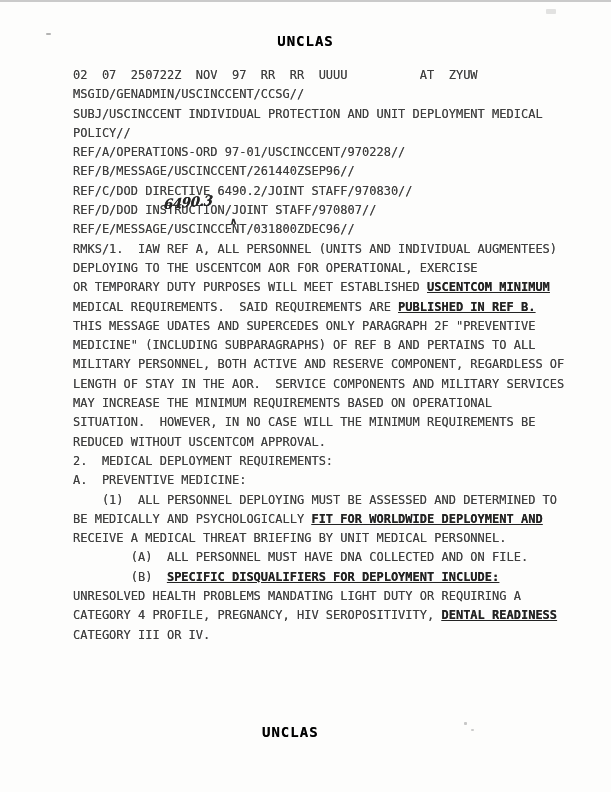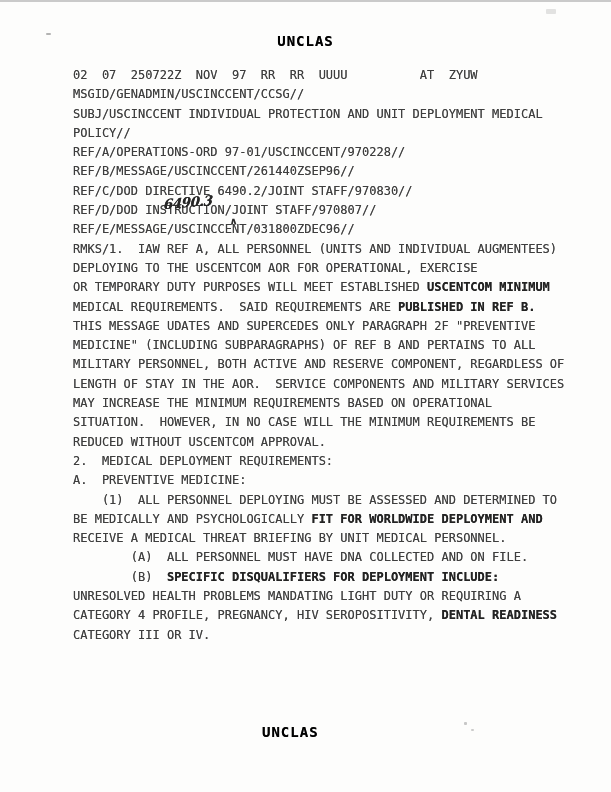--- a/index.html
+++ b/index.html
@@ -20,21 +20,21 @@
   }
   .classification.header{top:33px;left:0;width:611px;text-align:center;}
   .classification.footer{top:724px;left:262px;}
   .doc-body{
     position:absolute;top:66px;left:73px;width:525px;
     font-size:12px;line-height:19.3px;color:#3e3e3e;
     white-space:pre;
     text-shadow:0 0 .5px rgba(55,55,55,.65);
   }
   .doc-line{height:19.3px;}
-  .doc-line .b{font-weight:bold;color:#232323;text-shadow:0 0 .6px rgba(20,20,20,.8);}
+  .doc-line .b{font-weight:bold;color:#232323;text-shadow:0 0 .6px rgba(20,20,20,.8);text-decoration:underline;}
   .handwriting{
     position:absolute;top:194px;left:164px;
     font-family:"DejaVu Serif", serif;
     font-style:italic;font-weight:bold;font-size:13.5px;color:#262626;
     transform:rotate(-5deg) skewX(-8deg);
     letter-spacing:-.5px;
     text-shadow:0 0 .4px rgba(20,20,20,.8);
   }
   .caret-mark{
     position:absolute;top:215px;left:229px;

